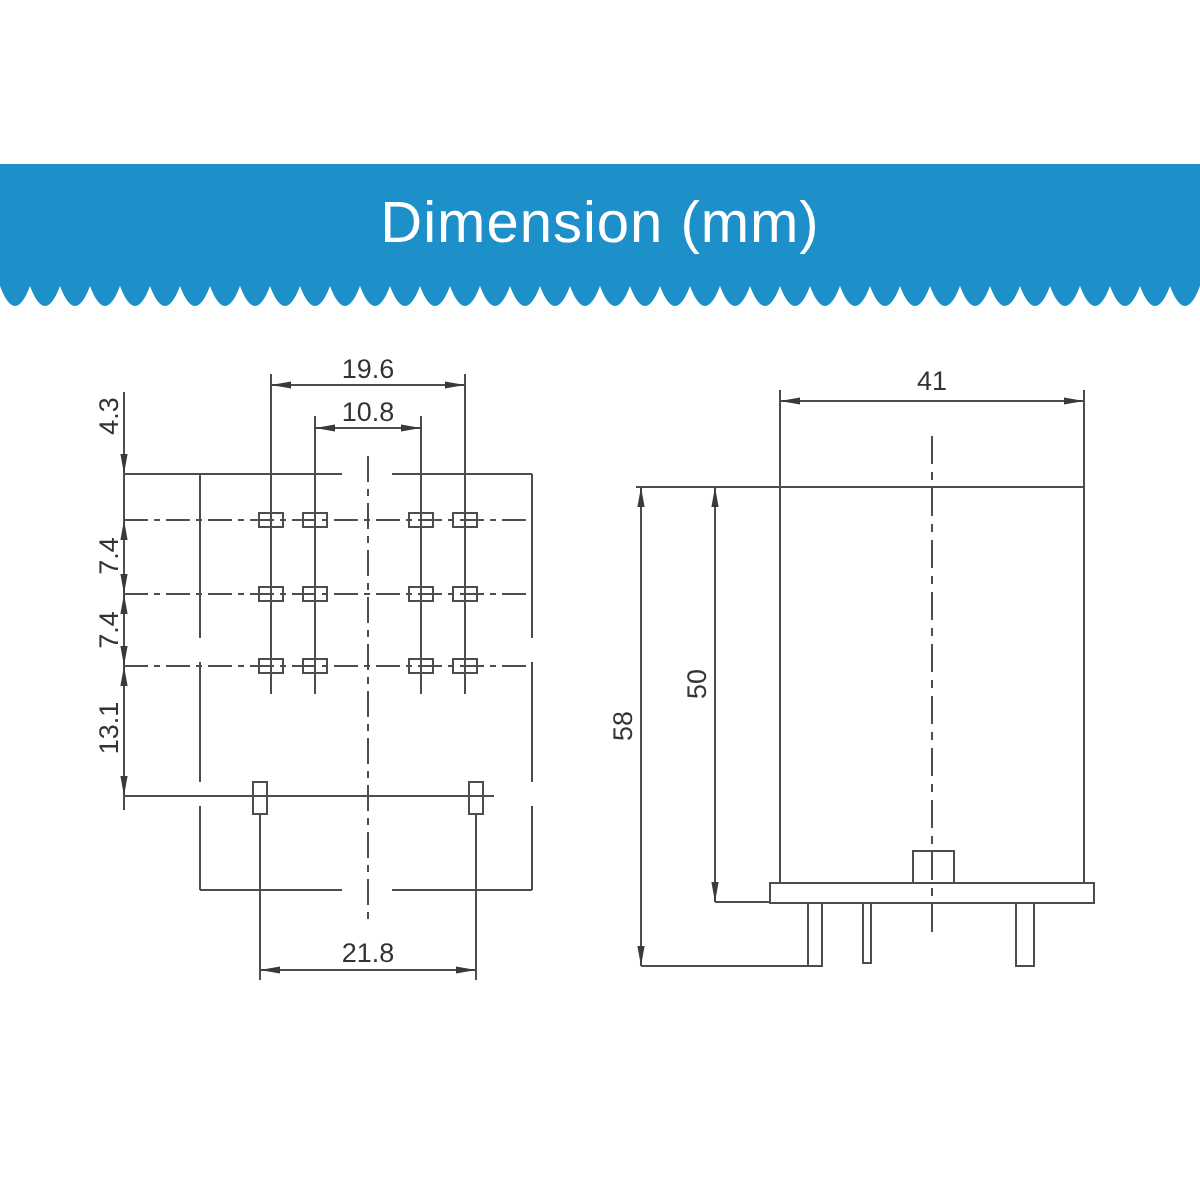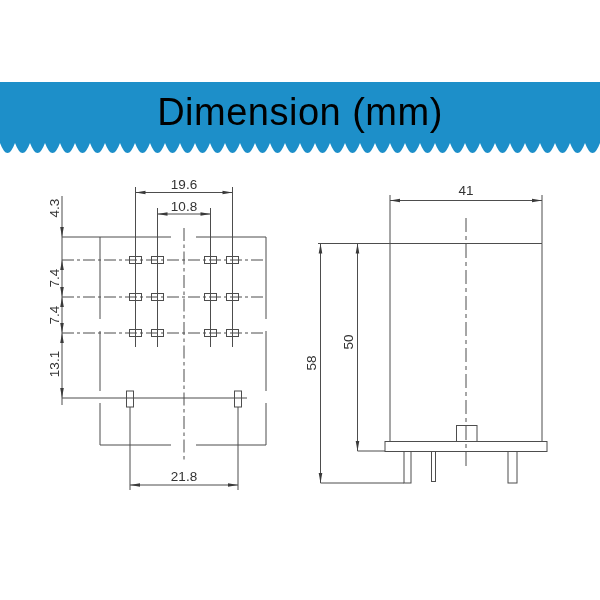--- a/index.html
+++ b/index.html
@@ -22,22 +22,22 @@
     left: 0;
     top: 82px;
     width: 600px;
     height: 61px;
     background: #1d8fc9;
     display: flex;
     align-items: center;
     justify-content: center;
   }
   .banner-title {
-    color: #000000;
-    font-size: 38px;
+    color: #ffffff;
+    font-size: 29px;
     letter-spacing: 0.5px;
   }
   .banner-wave {
     position: absolute;
     left: 0;
     top: 143px;
     width: 600px;
     height: 12px;
     display: block;
   }

